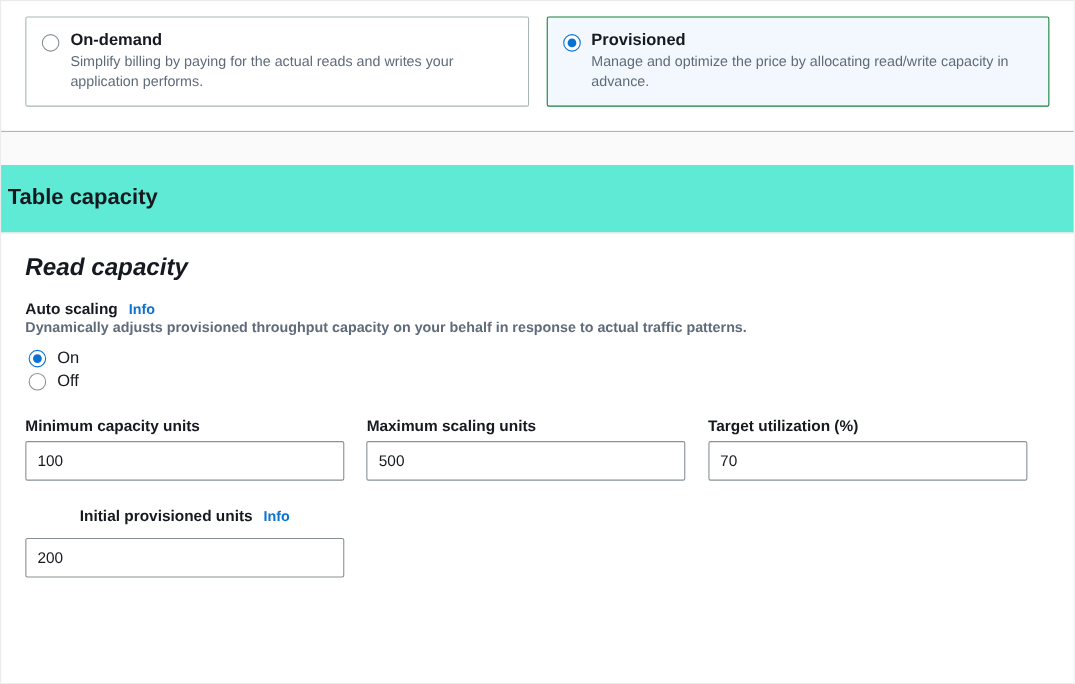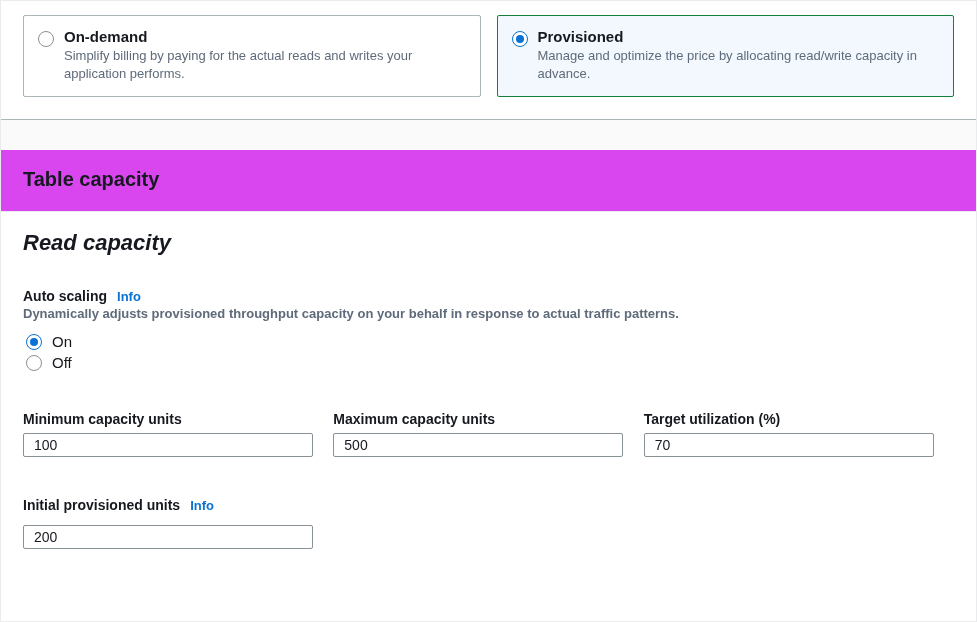--- a/index.html
+++ b/index.html
@@ -70,23 +70,23 @@
   .divider {
     height: 1px;
     background: #aab7b8;
     width: 100%;
   }
   .spacer {
     height: 30px;
     background: #fafafa;
   }
   .section-head {
-    padding: 18px 22px 20px 22px;
+    padding: 18px 22px 20px 6px;
     border-bottom: 1px solid #e9ebed;
-    background: #d946ef;
+    background: #5eead4;
   }
   .section-head h2 {
     font-size: 20px;
     font-weight: 800;
   }
   .section-body {
     padding: 18px 22px 22px 22px;
   }
   .sub-head {
     font-size: 22px;
@@ -96,21 +96,20 @@
   }
   .field-label-row {
     display: flex;
     align-items: baseline;
     gap: 10px;
     margin-bottom: 2px;
   }
   .field-label {
     font-weight: 700;
     font-size: 14px;
-    margin-top: 16px;
   }
   .info-link {
     color: #0972d3;
     font-size: 13px;
     font-weight: 700;
     cursor: pointer;
   }
   .hint {
     color: #5f6b7a;
     font-size: 13px;
@@ -131,21 +130,21 @@
   .radio-text { font-size: 15px; }
   .grid3 {
     display: grid;
     grid-template-columns: repeat(3, 1fr);
     margin-top: 22px;
   }
   .field-block .field-label { margin-bottom: 6px; display: block; }
   input.text {
     width: 100%;
     max-width: 290px;
-    height: 24px;
+    height: 36px;
     border: 1px solid #879196;
     border-radius: 2px;
     padding: 4px 10px;
     font-size: 14px;
     color: #16191f;
     background: #fff;
   }
   .ip-block { margin-top: 24px; max-width: 290px; }
 </style>
 </head>
@@ -198,31 +197,31 @@
       <div class="radio-outer"></div>
       <span class="radio-text">Off</span>
     </div>
 
     <div class="grid3">
       <div class="field-block">
         <span class="field-label">Minimum capacity units</span>
         <input class="text" value="100" style="">
       </div>
       <div class="field-block">
-        <span class="field-label">Maximum capacity units</span>
+        <span class="field-label">Maximum scaling units</span>
         <input class="text" value="500" style="">
       </div>
       <div class="field-block">
         <span class="field-label">Target utilization (%)</span>
         <input class="text" value="70" style="">
       </div>
     </div>
 
     <div class="ip-block field-block">
-      <div class="field-label-row" style="margin-bottom:6px;">
+      <div class="field-label-row" style="margin-bottom:6px;justify-content:center;">
         <span class="field-label">Initial provisioned units</span>
         <span class="info-link">Info</span>
       </div>
       <input class="text" value="200" style="">
     </div>
   </div>
 
 </div>
 
 </body></html>

